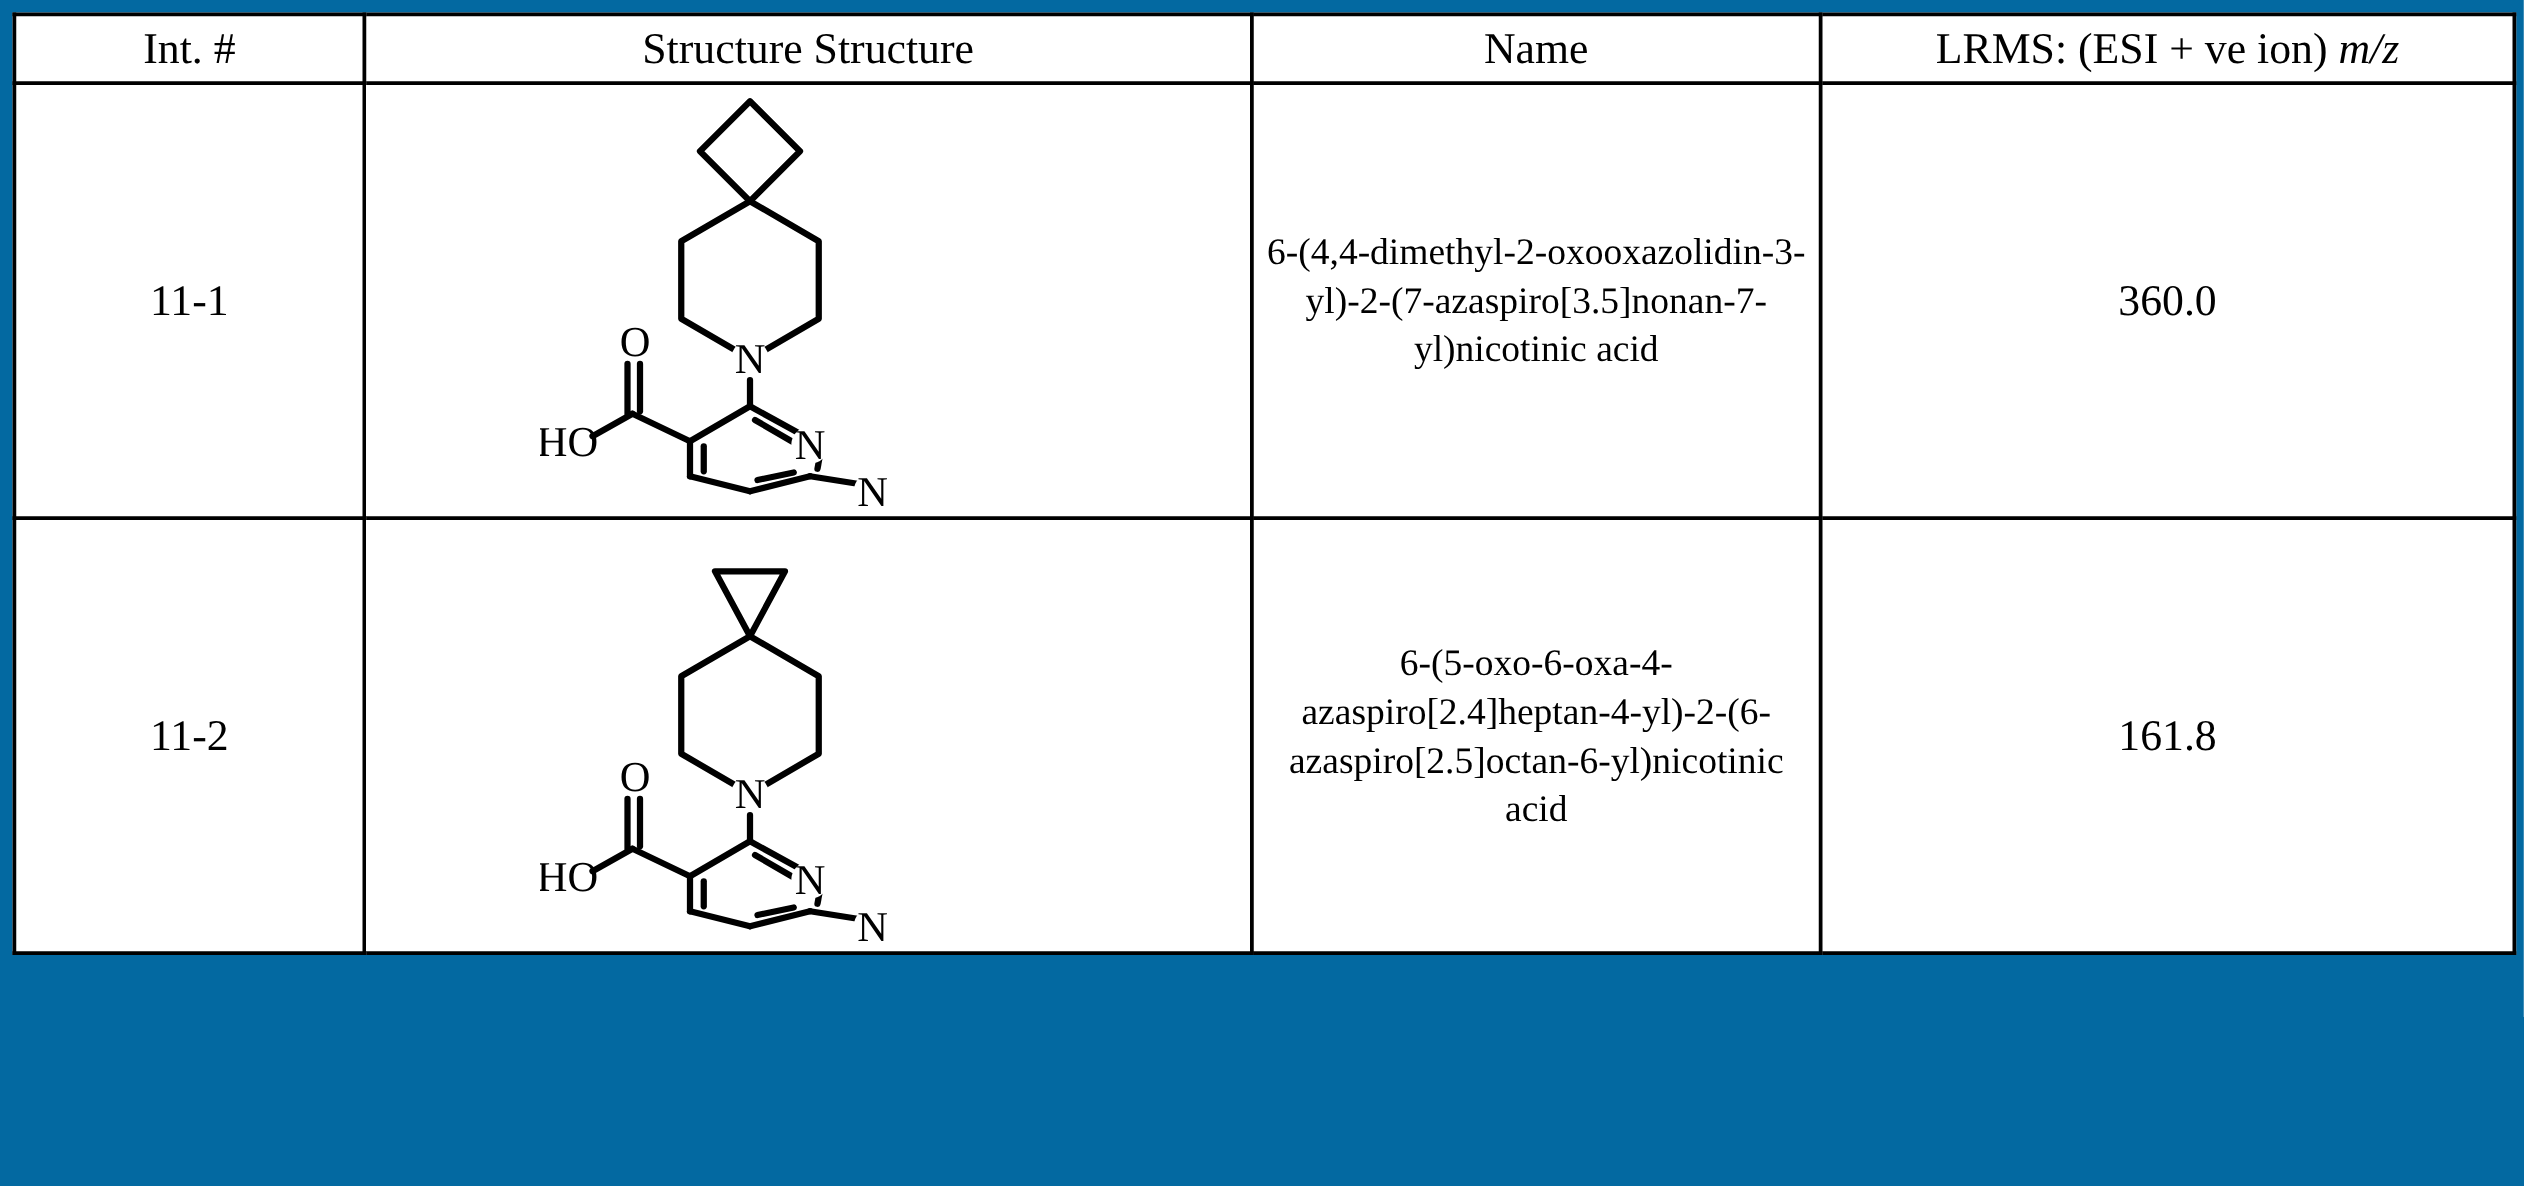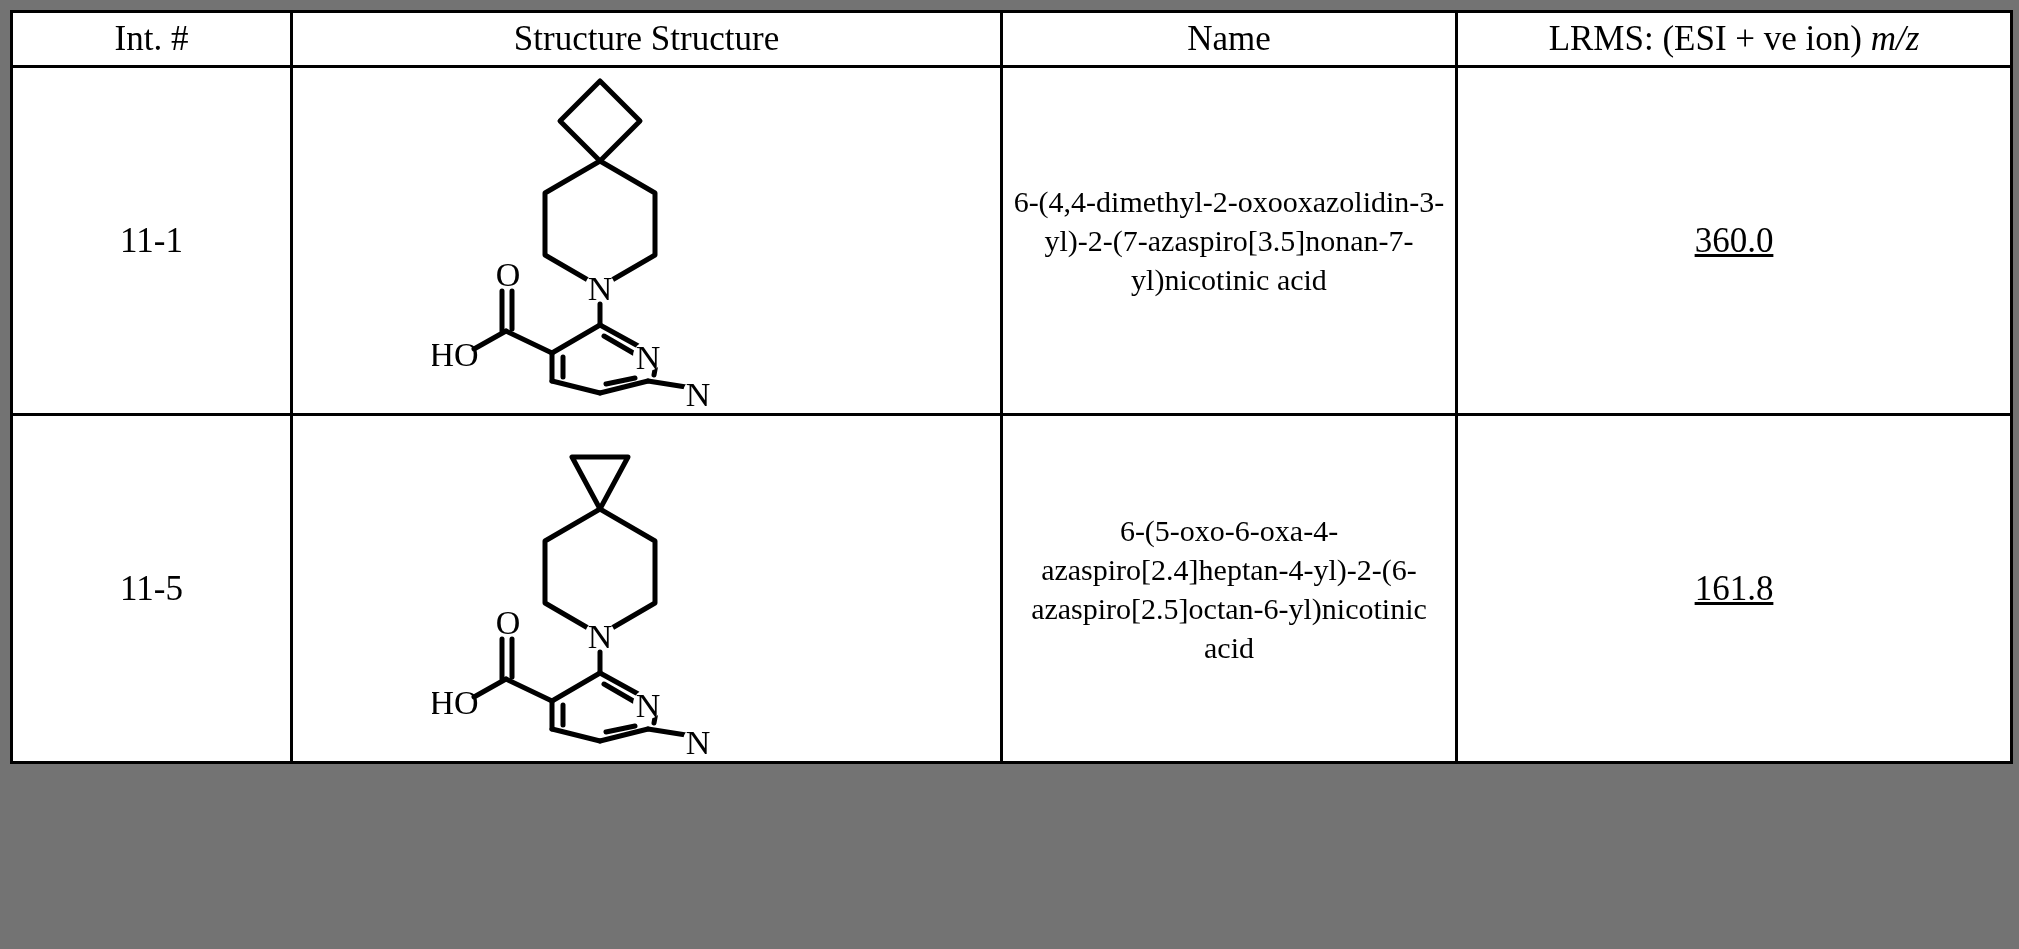--- a/index.html
+++ b/index.html
@@ -11,21 +11,21 @@
     width: 2019px;
     height: 949px;
     font-family: "Liberation Serif", "DejaVu Serif", serif;
     color: #000000;
     overflow: hidden;
   }
   .page {
     position: relative;
     width: 2019px;
     height: 949px;
-    background: #737373;
+    background: #0369a1;
   }
   table.patent-table {
     position: absolute;
     left: 10px;
     top: 10px;
     width: 2000px;
     border-collapse: collapse;
     table-layout: fixed;
     background: #ffffff;
   }
@@ -56,21 +56,20 @@
     font-size: 35px;
     height: 345px;
   }
   td.name-cell {
     font-size: 30px;
     line-height: 1.30;
     padding: 4px 14px;
   }
   td.lrms-cell {
     font-size: 35px;
-    text-decoration: underline;
   }
   td.struct-cell {
     height: 345px;
     position: relative;
   }
   .struct-wrap {
     display: block;
     margin: 0 auto;
     width: 430px;
     height: 335px;
@@ -161,21 +160,21 @@
               </svg>
             <svg class="mol" viewBox="0 0 430 335" style="position:absolute; left:0; top:0; pointer-events:none;" xmlns="http://www.w3.org/2000/svg"></svg>
           </span>
         </td>
 
         <td class="name-cell">6-(4,4-dimethyl-2-oxooxazolidin-3-yl)-2-(7-azaspiro[3.5]nonan-7-yl)nicotinic acid</td>
         <td class="lrms-cell">360.0</td>
       </tr>
 
       <tr>
-        <td class="int-cell">11-5</td>
+        <td class="int-cell">11-2</td>
 
         <td class="struct-cell">
           <span class="struct-wrap">
             <svg class="mol" viewBox="0 0 430 335" xmlns="http://www.w3.org/2000/svg">
                 <polygon points="168,88 140,36 196,36"></polygon>
                 <polyline points="168,88 113,120 113,182 168,214 223,182 223,120 168,88"></polyline>
                 <circle cx="168" cy="214" r="15" fill="#ffffff" stroke="none"></circle>
                 <text x="168" y="215" class="atom">N</text>
                 <line x1="168" y1="231" x2="168" y2="252"></line>
                 <line x1="168" y1="252" x2="120" y2="280"></line>

